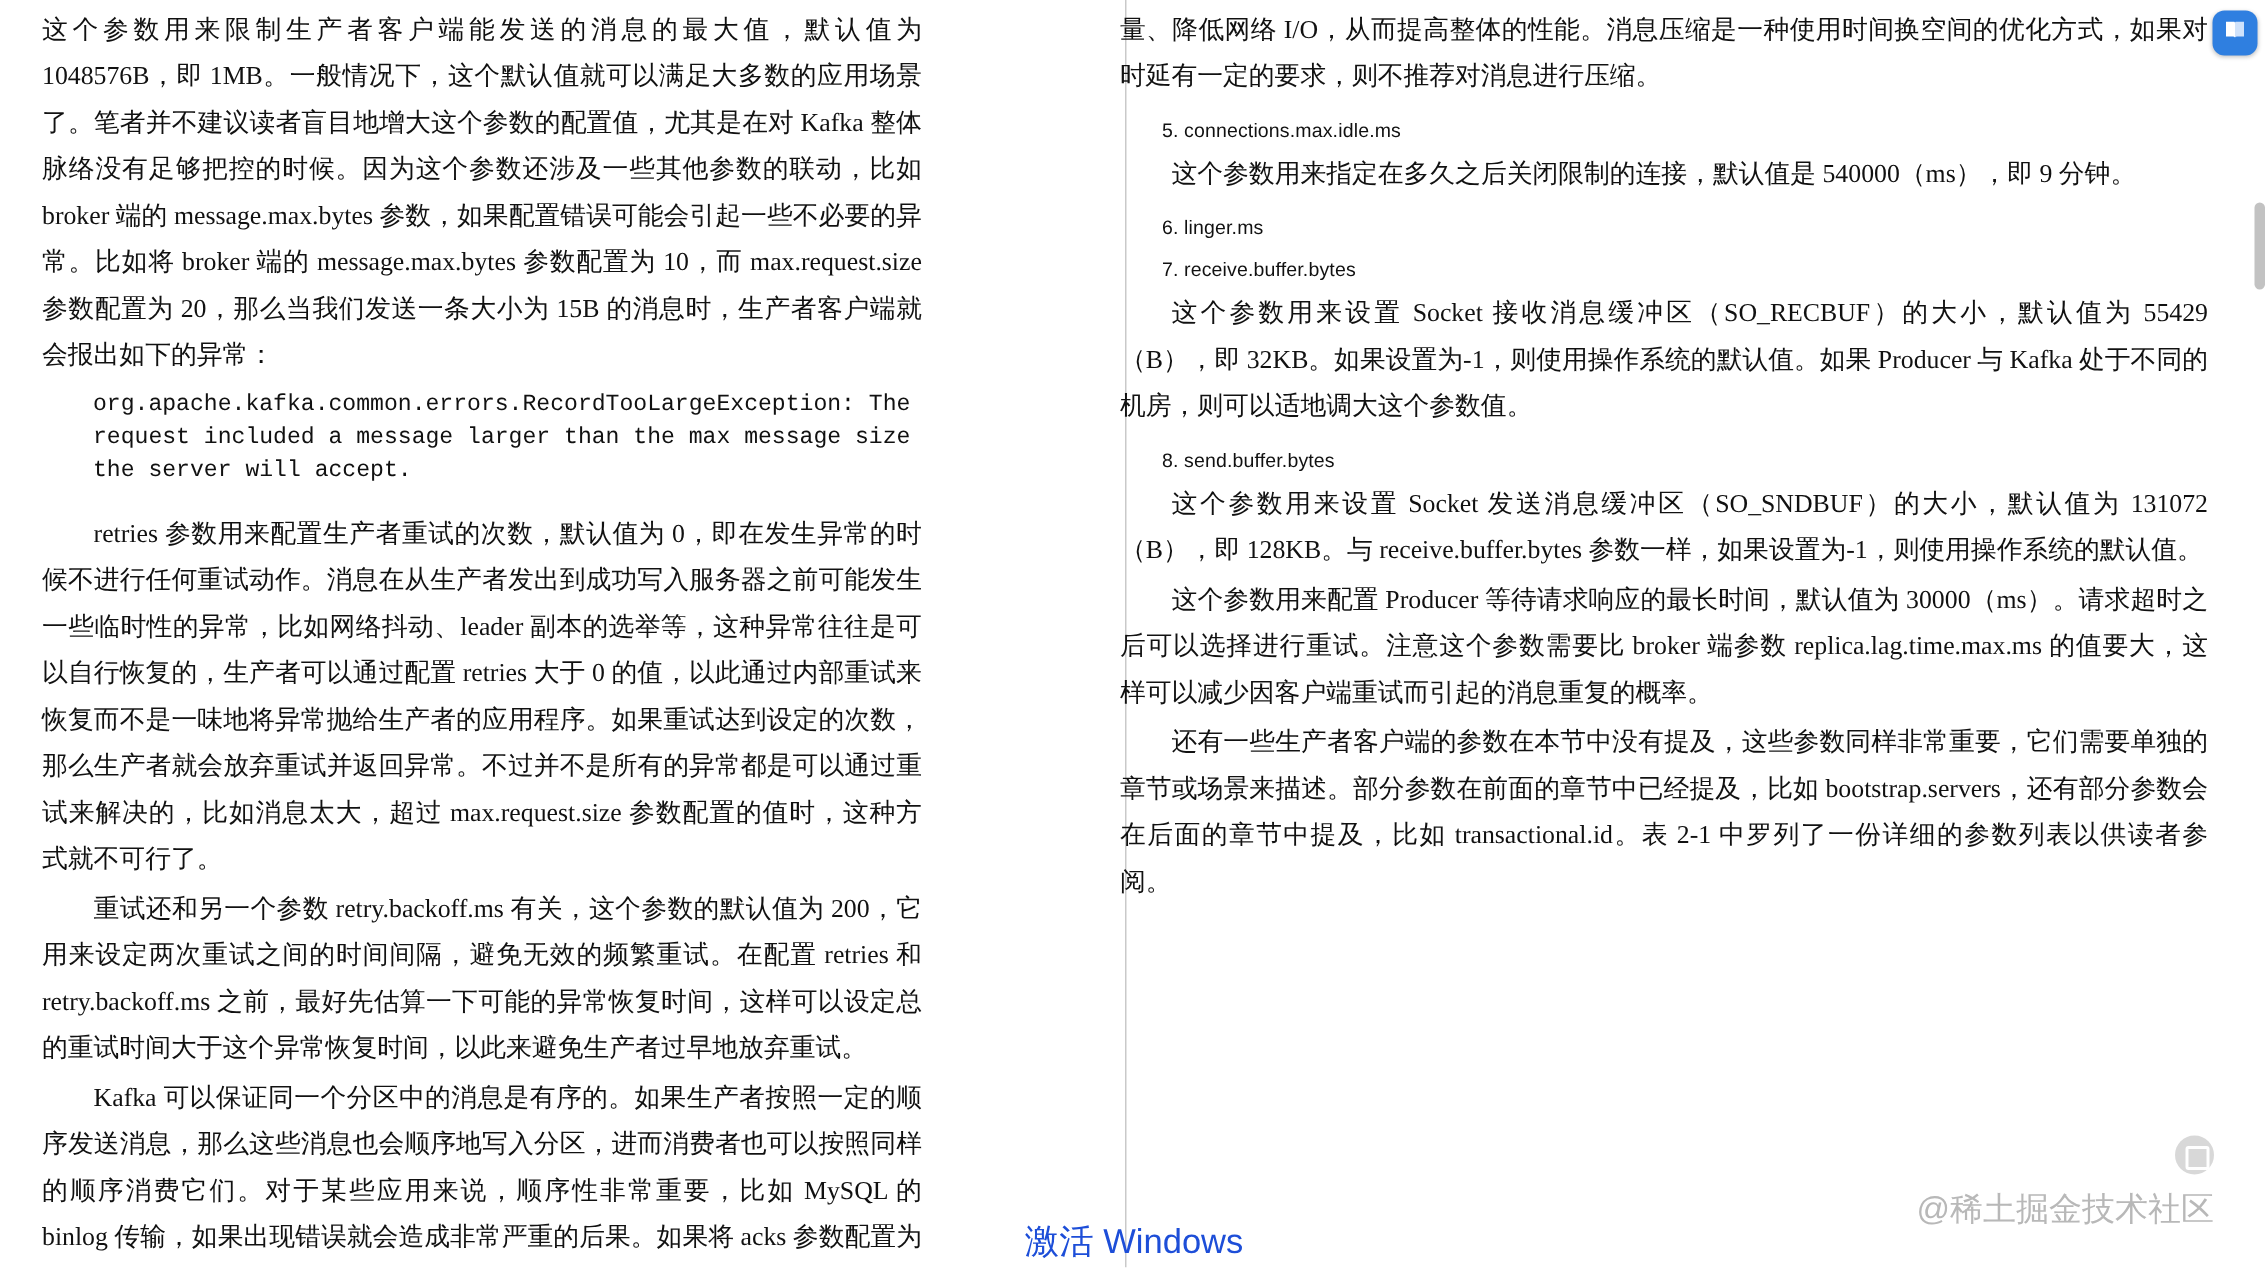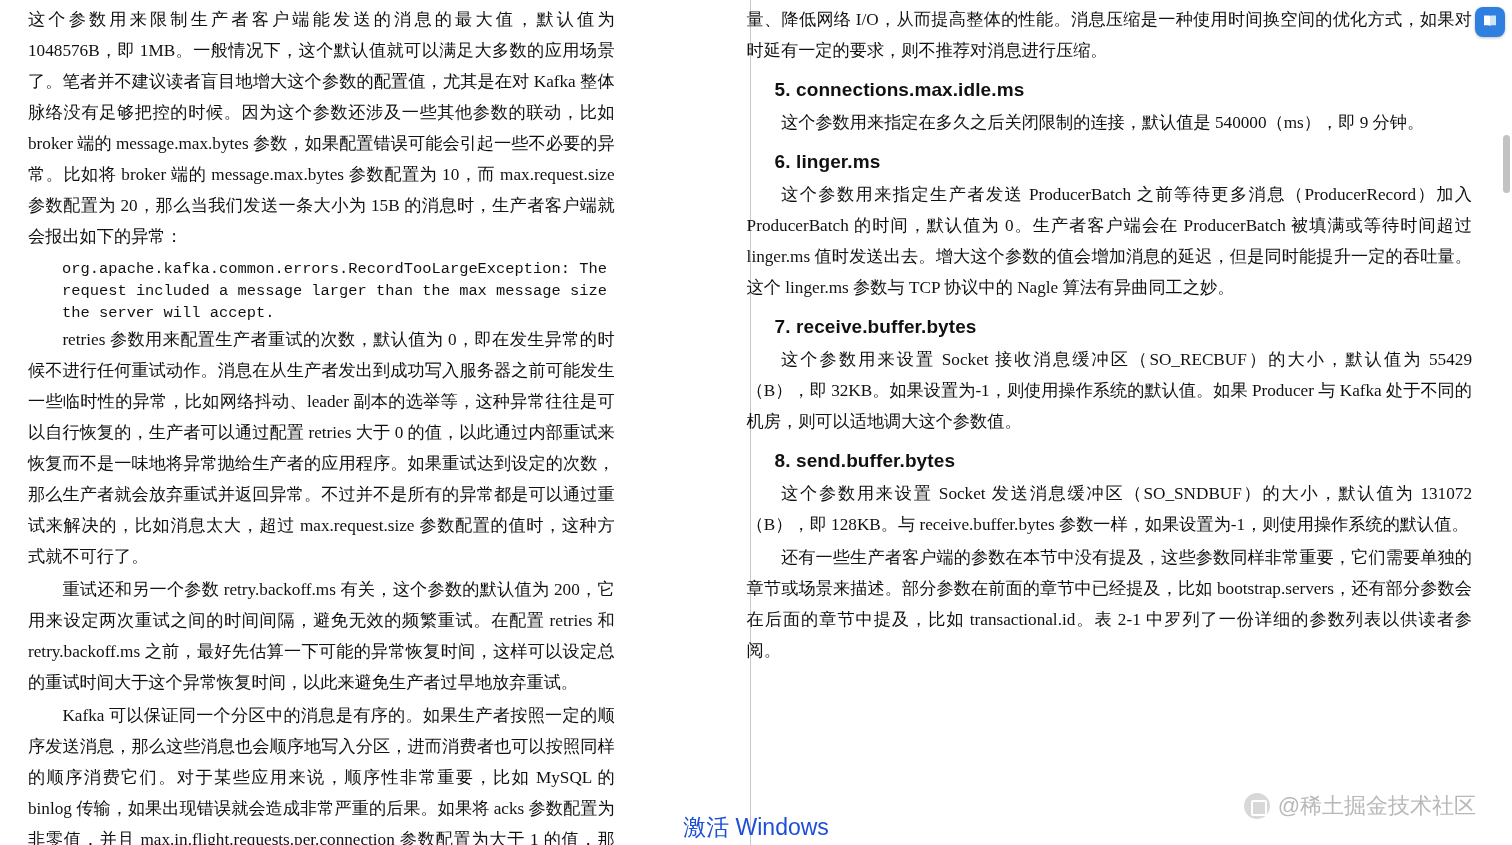--- a/index.html
+++ b/index.html
@@ -52,41 +52,42 @@
     text-align: justify;
     text-justify: inter-ideograph;
   }
   p.indent {
     text-indent: 2em;
   }
   .codeblock {
     font-family: "Liberation Mono", monospace;
     font-size: 15.4px;
     line-height: 22px;
-    margin: 6px 0 0 34px;
+    margin: 6px 0 16px 34px;
     color: #111;
   }
   h4.item {
-    font-size: 19px;
-    font-weight: bold;
+    font-size: 13px;
+    font-weight: normal;
     margin: 13px 0 6px 28px;
     font-family: "Liberation Sans", sans-serif;
     letter-spacing: 0.1px;
   }
   .watermark {
     position: absolute;
     right: 36px;
     bottom: 24px;
     display: flex;
-    align-items: center;
+    align-items: flex-end;
     gap: 8px;
     color: #b8b8b8;
     font-size: 22px;
     font-family: "Liberation Sans", sans-serif;
     pointer-events: none;
+    flex-direction: column;
   }
   .wm-logo {
     width: 26px;
     height: 26px;
     border-radius: 50%;
     background: #d8d8d8;
     display: inline-block;
     position: relative;
   }
   .wm-logo::after {
@@ -166,28 +167,28 @@
   <div class="divider"></div>
 
   <div class="col col-right">
     <div class="inner-right">
       <p>量、降低网络 I/O，从而提高整体的性能。消息压缩是一种使用时间换空间的优化方式，如果对时延有一定的要求，则不推荐对消息进行压缩。</p>
 
       <h4 class="item">5. connections.max.idle.ms</h4>
       <p class="indent">这个参数用来指定在多久之后关闭限制的连接，默认值是 540000（ms），即 9 分钟。</p>
 
       <h4 class="item">6. linger.ms</h4>
-      <p class="indent">这个参数用来指定生产者发送 ProducerBatch 之前等待更多消息（ProducerRecord）加入 ProducerBatch 的时间，默认值为 0。生产者客户端会在 ProducerBatch 被填满或等待时间超过 linger.ms 值时发送出去。增大这个参数的值会增加消息的延迟，但是同时能提升一定的吞吐量。这个 linger.ms 参数与 TCP 协议中的 Nagle 算法有异曲同工之妙。</p>
 
       <h4 class="item">7. receive.buffer.bytes</h4>
       <p class="indent">这个参数用来设置 Socket 接收消息缓冲区（SO_RECBUF）的大小，默认值为 55429（B），即 32KB。如果设置为-1，则使用操作系统的默认值。如果 Producer 与 Kafka 处于不同的机房，则可以适地调大这个参数值。</p>
 
       <h4 class="item">8. send.buffer.bytes</h4>
       <p class="indent">这个参数用来设置 Socket 发送消息缓冲区（SO_SNDBUF）的大小，默认值为 131072（B），即 128KB。与 receive.buffer.bytes 参数一样，如果设置为-1，则使用操作系统的默认值。</p>
 
+      <p class="indent">这个参数用来配置 Producer 等待请求响应的最长时间，默认值为 30000（ms）。请求超时之后可以选择进行重试。注意这个参数需要比 broker 端参数 replica.lag.time.max.ms 的值要大，这样可以减少因客户端重试而引起的消息重复的概率。</p>
       <p class="indent">还有一些生产者客户端的参数在本节中没有提及，这些参数同样非常重要，它们需要单独的章节或场景来描述。部分参数在前面的章节中已经提及，比如 bootstrap.servers，还有部分参数会在后面的章节中提及，比如 transactional.id。表 2-1 中罗列了一份详细的参数列表以供读者参阅。</p>
 
     </div>
 
     <div class="scrollbar">
       <div class="scroll-thumb"></div>
     </div>
   </div>
 
   <div class="float-btn">

